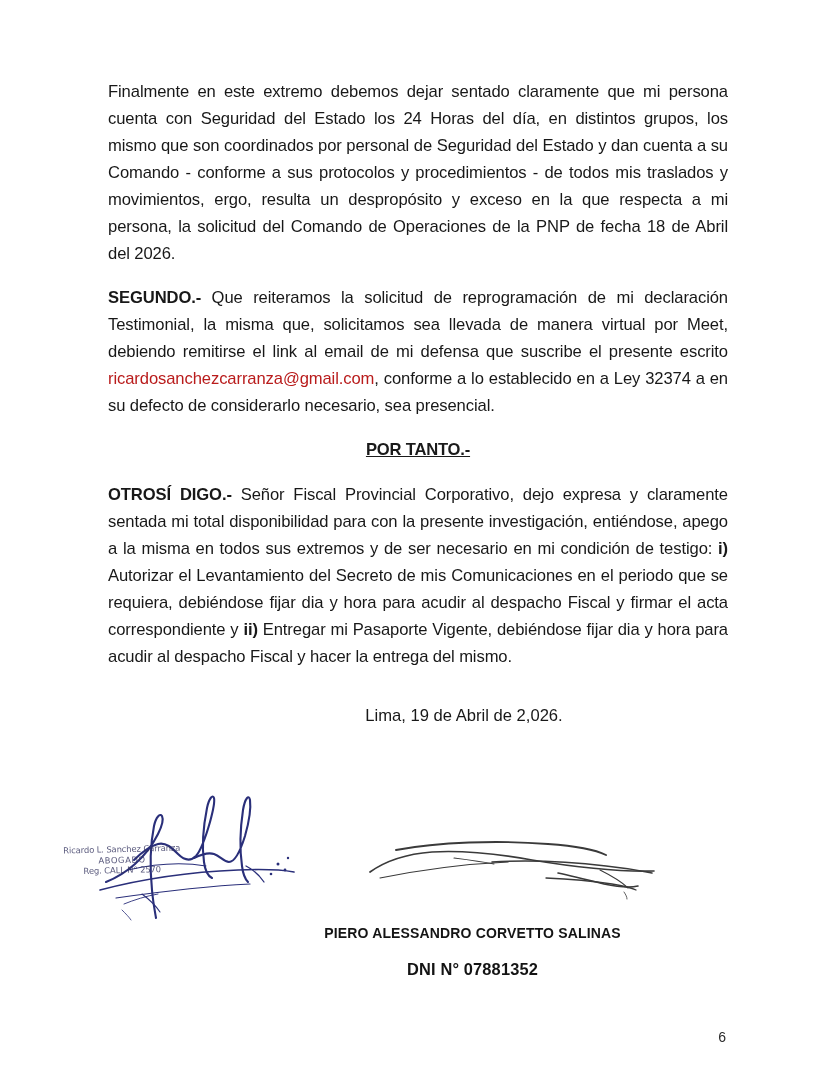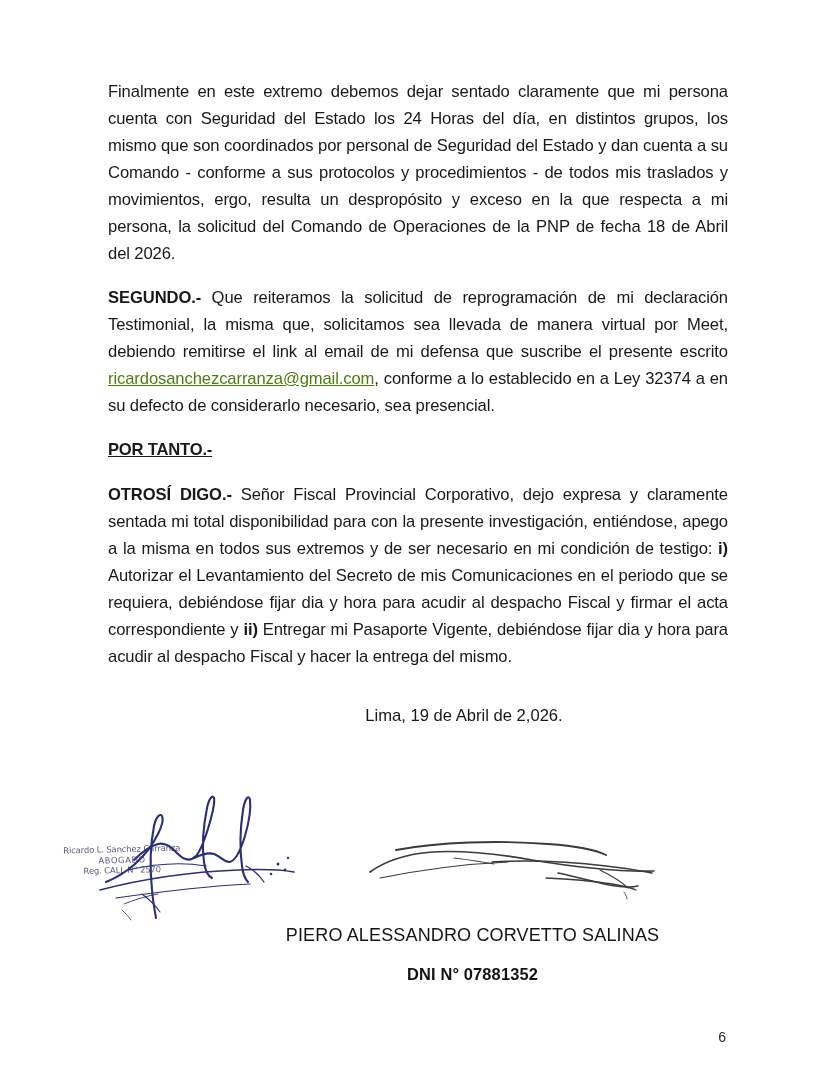--- a/index.html
+++ b/index.html
@@ -40,27 +40,26 @@
     text-justify: inter-word;
     color: #181818;
     letter-spacing: -0.1px;
   }
   p.body-par:last-child { margin-bottom: 0; }
 
   .b { font-weight: bold; }
   .u { }
 
   .email-link {
-    color: #4d7c0f;
-    text-decoration: underline;
+    color: #b91c1c;
   }
 
   .center-heading {
     margin: 16px 0 18px 0;
-    text-align: left;
+    text-align: center;
     font-size: 16.6px;
     line-height: 27px;
   }
   .center-heading .inner {
     font-weight: bold;
     text-decoration: underline;
     letter-spacing: -0.2px;
   }
 
   .date-line {
@@ -113,22 +112,22 @@
   .name-block {
     position: absolute;
     left: 0;
     top: 925px;
     width: 835px;
     text-align: center;
     padding-left: 110px;
     box-sizing: border-box;
   }
   .name-block .nm {
-    font-size: 18px;
-    font-weight: normal;
+    font-size: 14px;
+    font-weight: bold;
     letter-spacing: 0.15px;
     color: #141414;
   }
   .name-block .dni {
     margin-top: 19px;
     font-size: 16.4px;
     font-weight: bold;
     letter-spacing: 0.15px;
     color: #141414;
   }

